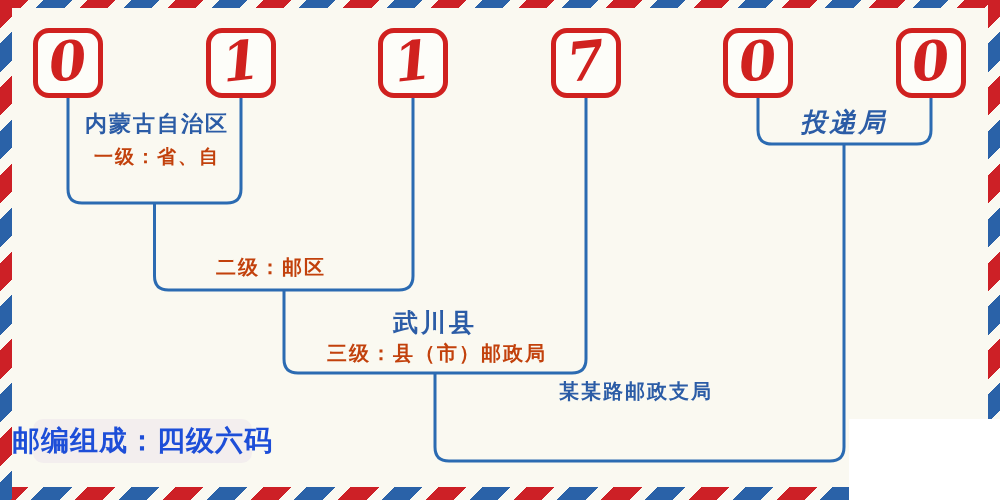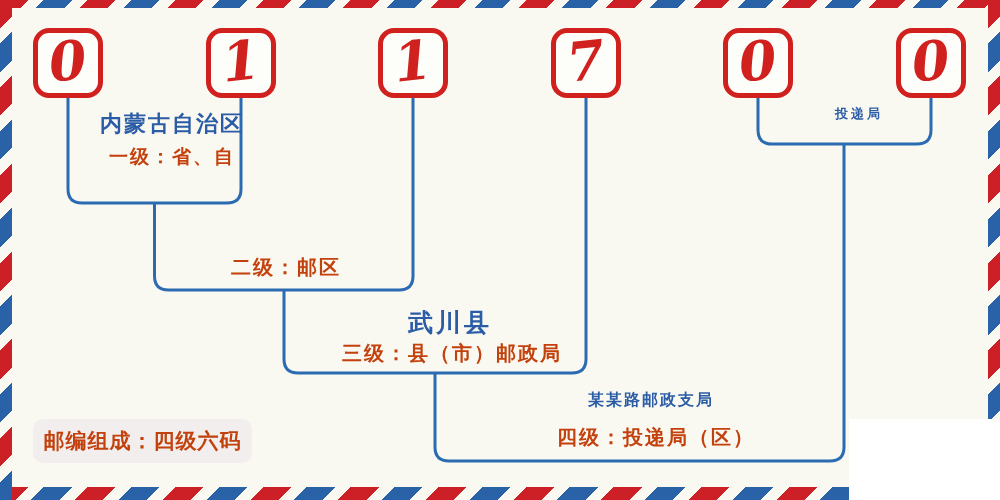--- a/index.html
+++ b/index.html
@@ -39,47 +39,47 @@
     display:flex;align-items:center;justify-content:center;
   }
   .digit{
     font-family:"DejaVu Serif","Liberation Serif",serif;
     font-style:italic;font-weight:bold;
     font-size:54px;line-height:1;
     color:#d0211f;
     transform:rotate(-6deg) translateY(-2px);
   }
   
-  .lbl{position:absolute;transform:translateX(-50%);white-space:nowrap;text-align:right;margin-left:15px;}
+  .lbl{position:absolute;transform:translateX(-50%);white-space:nowrap;text-align:right;}
   .blue-name{
     color:#2b5ca6;font-weight:bold;
     font-family:"DejaVu Serif","Liberation Serif",serif;
     letter-spacing:2px;
   }
   .red-desc{
     color:#c2410c;font-weight:bold;
     font-family:"DejaVu Sans","Liberation Sans",sans-serif;
     letter-spacing:2px;
   }
   .province-name{left:157px;top:109px;font-size:22px;}
   .level1-desc{left:157px;top:146px;font-size:19px;line-height:20px;}
   .level2-desc{left:271px;top:254px;font-size:20px;}
   .level3-name{left:435px;top:306px;font-size:25px;letter-spacing:3px;}
   .level3-desc{left:437px;top:340px;font-size:20px;}
-  .level4-name{left:636px;top:390px;font-size:16px;}
+  .level4-name{left:636px;top:378px;font-size:20px;}
   .level4-desc{left:641px;top:424px;font-size:20px;}
-  .delivery-name{left:844px;top:105px;font-size:13px;letter-spacing:3px;}
+  .delivery-name{left:844px;top:105px;font-size:26px;letter-spacing:3px;font-style:italic;}
   
   .badge{
     position:absolute;left:33px;top:419px;width:219px;height:44px;
     background:#f3eeee;border-radius:10px;
     display:flex;align-items:center;justify-content:center;
   }
   .badge span{
-    color:#c2410c;font-weight:bold;font-size:21px;letter-spacing:1px;
+    color:#1d4ed8;font-weight:bold;font-size:28px;letter-spacing:1px;
     font-family:"DejaVu Sans","Liberation Sans",sans-serif;white-space:nowrap;
   }
 </style>
 </head>
 <body>
 
 <div class="canvas">
 
   <div class="stripe stripe-top"></div>
   <div class="stripe stripe-bottom"></div>
@@ -118,21 +118,20 @@
   <div class="lbl red-desc level1-desc">
     <div>一级：省、自</div>
   </div>
 
   <div class="lbl red-desc level2-desc">二级：邮区</div>
 
   <div class="lbl red-desc level3-desc">三级：县（市）邮政局</div>
   <div class="lbl blue-name level3-name">武川县</div>
 
   <div class="lbl blue-name level4-name">某某路邮政支局</div>
-  <div class="lbl red-desc level4-desc">四级：投递局（区）</div>
 
   <div class="lbl blue-name delivery-name">投递局</div>
 
   <div class="badge">
     <span>邮编组成：四级六码</span>
   </div>
 
 </div>
 
 </body></html>

